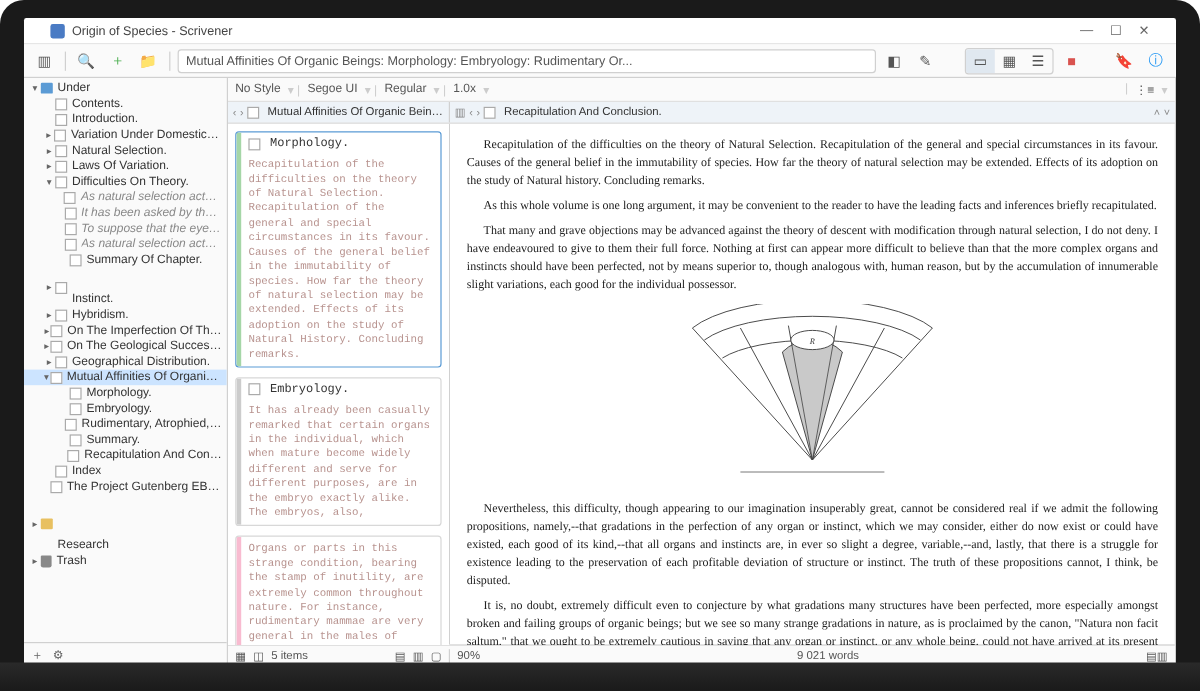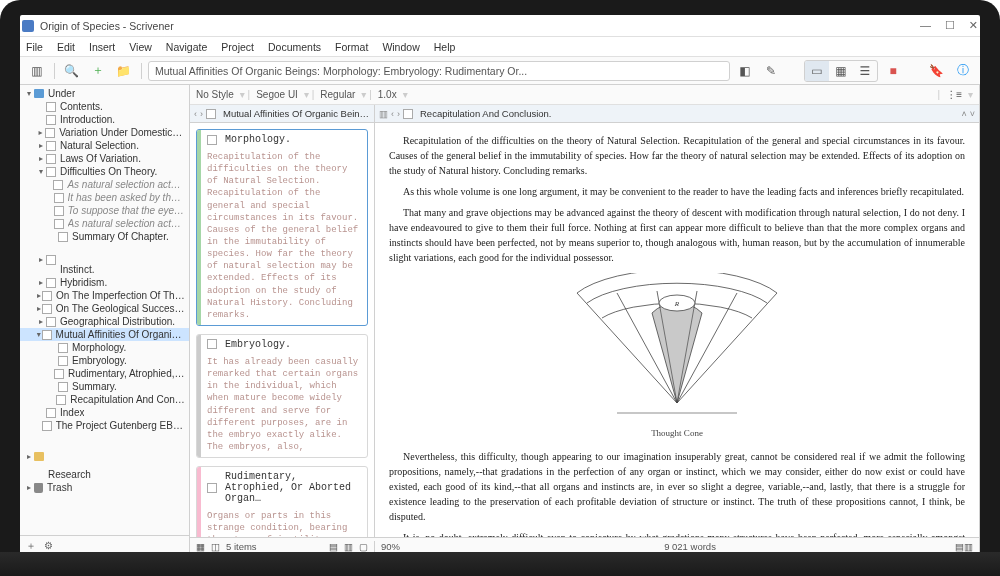--- a/index.html
+++ b/index.html
@@ -2,21 +2,21 @@
 <html><head>
 <meta charset="utf-8">
 <style>
 * { margin: 0; padding: 0; box-sizing: border-box; }
 body { font-family: "Segoe UI", Arial, sans-serif; font-size: 11px; background: #fff; color: #333; width: 1000px; height: 576px; overflow: hidden; position: relative; }
 
 .laptop-frame { position: absolute; inset: 0; background: #1a1a1a; border-radius: 20px 20px 0 0; padding: 15px 20px 0 20px; }
 .laptop-base { position: absolute; bottom: 0; left: -20px; right: -20px; height: 24px; background: linear-gradient(#2a2a2a, #1a1a1a); border-radius: 0 0 30px 30px; }
 .screen { background: #fff; width: 100%; height: 540px; border-radius: 2px; overflow: hidden; display: flex; flex-direction: column; }
 
-.titlebar { height: 22px; display: flex; align-items: center; padding: 0 2px; border-bottom: 1px solid #e0e0e0; font-size: 10.5px; color: #444; }
+.titlebar { height: 22px; display: flex; align-items: center; padding: 0 22px; border-bottom: 1px solid #e0e0e0; font-size: 10.5px; color: #444; }
 .titlebar .icon-sm { width: 12px; height: 12px; background: #4a7bc4; border-radius: 2px; margin-right: 6px; }
 .winbtns { margin-left: auto; display: flex; gap: 14px; color: #666; }
 .winbtns span { cursor: pointer; font-size: 11px; }
 
 .menubar { height: 20px; display: flex; align-items: center; padding: 0 6px; gap: 14px; font-size: 10.5px; color: #333; border-bottom: 1px solid #e0e0e0; }
 .menubar span { cursor: pointer; }
 
 .toolbar { height: 28px; display: flex; align-items: center; padding: 0 6px; gap: 4px; border-bottom: 1px solid #d0d0d0; background: #fafafa; }
 .tb-btn { width: 22px; height: 20px; display: flex; align-items: center; justify-content: center; border-radius: 3px; color: #555; cursor: pointer; font-size: 12px; }
 .tb-btn.green { color: #4caf50; }
@@ -87,32 +87,20 @@
 <div class="titlebar">
   <span class="icon-sm"></span>
   <span>Origin of Species - Scrivener</span>
   <div class="winbtns">
     <span>—</span>
     <span>☐</span>
     <span>✕</span>
   </div>
 </div>
 
-<div class="menubar" id="menubar">
-        <span>File</span>
-        <span>Edit</span>
-        <span>Insert</span>
-        <span>View</span>
-        <span>Navigate</span>
-        <span>Project</span>
-        <span>Documents</span>
-        <span>Format</span>
-        <span>Window</span>
-        <span>Help</span>
-      </div>
 
 <div class="toolbar">
   <div class="tb-btn">▥</div>
   <div class="tb-sep"></div>
   <div class="tb-btn">🔍</div>
   <div class="tb-btn green">＋</div>
   <div class="tb-btn">📁</div>
   <div class="tb-sep"></div>
   <div class="path-display">Mutual Affinities Of Organic Beings: Morphology: Embryology: Rudimentary Or...</div>
   <div class="tb-right">
@@ -334,24 +322,20 @@
                       <span>Embryology.</span>
                     </div>
                     <div class="card-synopsis">It has already been casually remarked that certain organs in the individual, which when mature become widely different and serve for different purposes, are in the embryo exactly alike. The embryos, also,</div>
                   </div>
                 </div>
               </div>
               <div class="card">
                 <div class="card-wrap">
                   <div class="card-stripe stripe-pink"></div>
                   <div class="card-body">
-                    <div class="card-title">
-                      <span class="doc-icon"></span>
-                      <span>Rudimentary, Atrophied, Or Aborted Organ…</span>
-                    </div>
                     <div class="card-synopsis">Organs or parts in this strange condition, bearing the stamp of inutility, are extremely common throughout nature. For instance, rudimentary mammae are very general in the males of mammals: I presume that</div>
                   </div>
                 </div>
               </div>
             </div>
     <div class="editor-right">
       <p>Recapitulation of the difficulties on the theory of Natural Selection. Recapitulation of the general and special circumstances in its favour. Causes of the general belief in the immutability of species. How far the theory of natural selection may be extended. Effects of its adoption on the study of Natural history. Concluding remarks.</p>
       <p>As this whole volume is one long argument, it may be convenient to the reader to have the leading facts and inferences briefly recapitulated.</p>
       <p>That many and grave objections may be advanced against the theory of descent with modification through natural selection, I do not deny. I have endeavoured to give to them their full force. Nothing at first can appear more difficult to believe than that the more complex organs and instincts should have been perfected, not by means superior to, though analogous with, human reason, but by the accumulation of innumerable slight variations, each good for the individual possessor.</p>
       <div class="figure">
@@ -365,21 +349,20 @@
             <line x1="120" y1="130" x2="100" y2="18"></line>
             <line x1="120" y1="130" x2="140" y2="18"></line>
             <line x1="120" y1="130" x2="180" y2="20"></line>
             <line x1="120" y1="130" x2="220" y2="20"></line>
             <path d="M120 130 L95 40 Q105 30 120 30 Q135 30 145 40 Z" fill="#777" fill-opacity="0.4"></path>
             <ellipse cx="120" cy="30" rx="18" ry="8" fill="#fff"></ellipse>
             <text x="120" y="33" font-size="7" text-anchor="middle" font-style="italic" stroke="none" fill="#333">R</text>
           </g>
           <line x1="60" y1="140" x2="180" y2="140" stroke="#444" stroke-width="0.6"></line>
         </svg>
-        <div class="figure-caption">Thought Cone</div>
       </div>
       <p>Nevertheless, this difficulty, though appearing to our imagination insuperably great, cannot be considered real if we admit the following propositions, namely,--that gradations in the perfection of any organ or instinct, which we may consider, either do now exist or could have existed, each good of its kind,--that all organs and instincts are, in ever so slight a degree, variable,--and, lastly, that there is a struggle for existence leading to the preservation of each profitable deviation of structure or instinct. The truth of these propositions cannot, I think, be disputed.</p>
       <p>It is, no doubt, extremely difficult even to conjecture by what gradations many structures have been perfected, more especially amongst broken and failing groups of organic beings; but we see so many strange gradations in nature, as is proclaimed by the canon, "Natura non facit saltum," that we ought to be extremely cautious in saying that any organ or instinct, or any whole being, could not have arrived at its present state by many graduated steps. There are, it must be admitted, cases of special difficulty on the theory of natural selection; and one of the most curious of these is the existence of two or three defined castes of workers or</p>
     </div>
   </div>
 
   <div class="status-bar">
     <div class="status-left">
       <span>▦</span>
       <span>◫</span>

